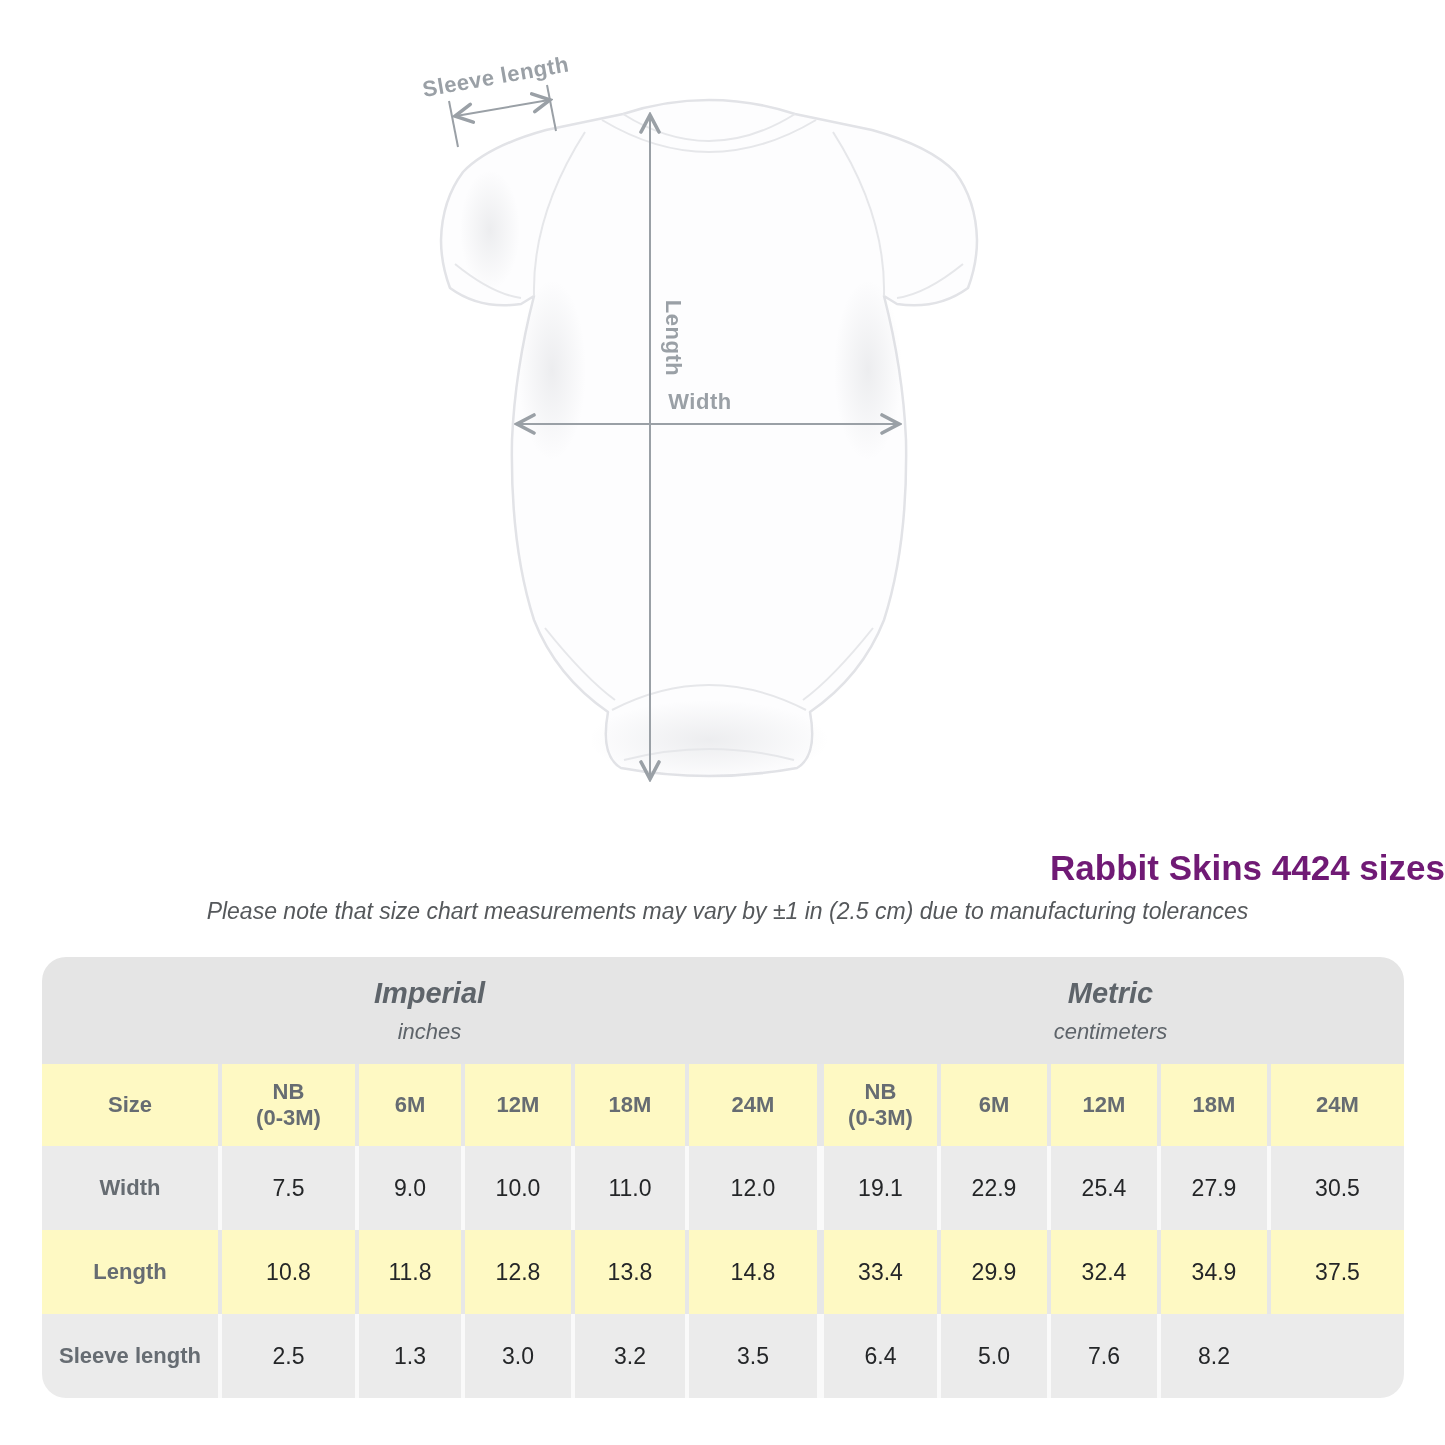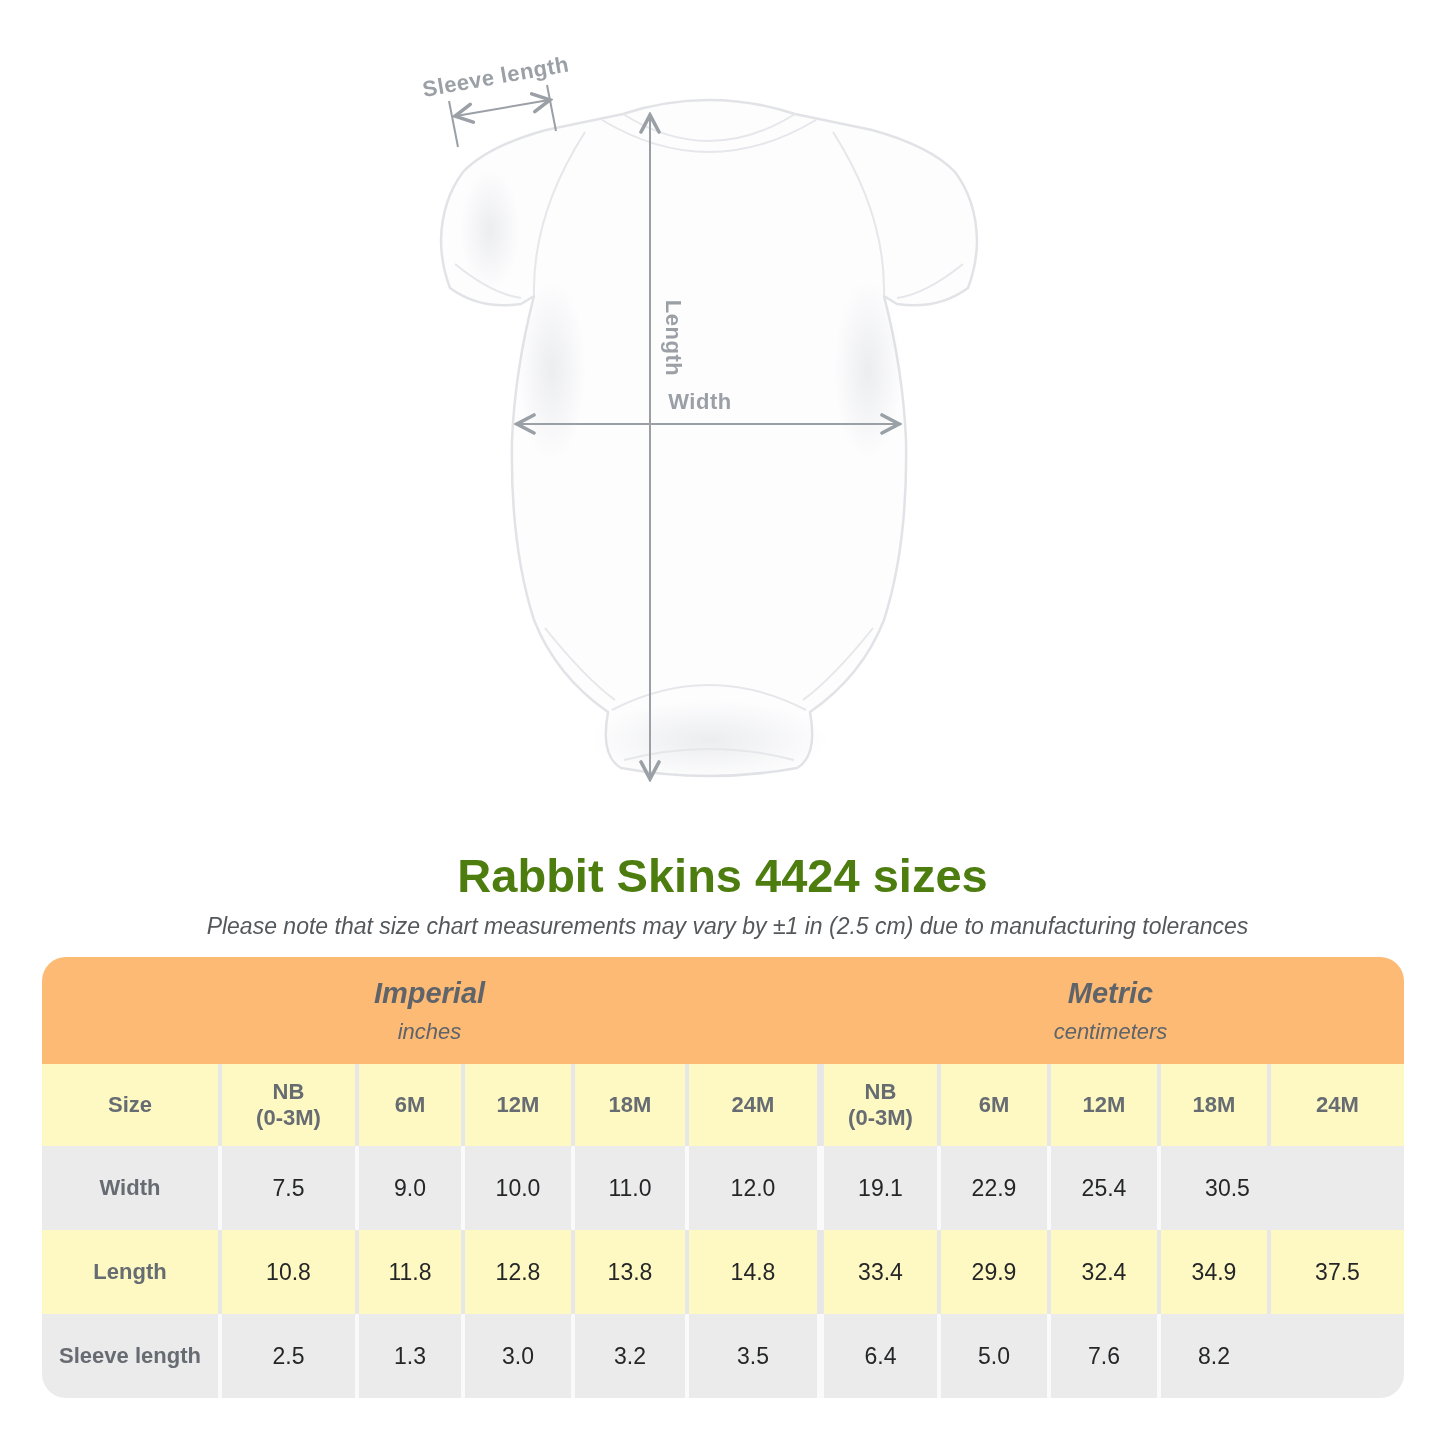--- a/index.html
+++ b/index.html
@@ -5,29 +5,29 @@
   html,body{margin:0;padding:0;background:#ffffff;}
   .page{
     position:relative; width:1445px; height:1445px; background:#ffffff; overflow:hidden;
     font-family:"Liberation Sans","DejaVu Sans",sans-serif;
   }
   
   .diagram{position:absolute;left:0;top:0;}
   .dim-label{fill:#9aa0a6;font-weight:bold;font-size:22px;letter-spacing:.5px;}
   
   .heading{position:absolute;left:0;top:848px;width:1445px;text-align:center;}
-  .title{font-size:47px;font-weight:bold;color:#4d7c0f;margin:0;}
+  .title{font-size:35px;font-weight:bold;color:#701a75;margin:0;text-align:right;}
   .subtitle{font-size:23px;font-style:italic;color:#55585b;margin:10px 0 0 10px;}
   
   .tbl{
     position:absolute;left:42px;top:957px;width:1362px;height:441px;
     border-radius:24px;overflow:hidden;background:#ffffff;
   }
   .row{display:flex;width:100%;}
-  .group-row{height:107px;background:#fdba74;}
+  .group-row{height:107px;background:#e5e5e5;}
   .header-row{height:82px;background:#ffffff;}
   .data-row{height:84px;}
   .row-gray{background:#ebebeb;}
   .row-white{background:#fef9c3;}
   .gcell{display:flex;flex-direction:column;align-items:center;justify-content:center;box-sizing:border-box;}
   .gcell.imp{width:775px;}
   .gcell.met{width:587px;}
   .gtitle{font-size:29px;font-weight:bold;font-style:italic;color:#5e646a;}
   .gunit{font-size:22px;font-style:italic;color:#5e646a;margin-top:9px;text-align:right;}
   .cell{
@@ -196,20 +196,23 @@
         </div>
       <div class="cell c6">
           <span class="val-txt">19.1</span>
         </div>
       <div class="cell c7">
           <span class="val-txt">22.9</span>
         </div>
       <div class="cell c8">
           <span class="val-txt">25.4</span>
         </div>
+      <div class="cell c9">
+          <span class="val-txt">27.9</span>
+        </div>
       <div class="cell c10">
           <span class="val-txt">30.5</span>
         </div>
     </div>
 
     <div class="row data-row row-white">
       <div class="cell c0">
           <span class="label-txt">Length</span>
         </div>
       <div class="cell c1">

